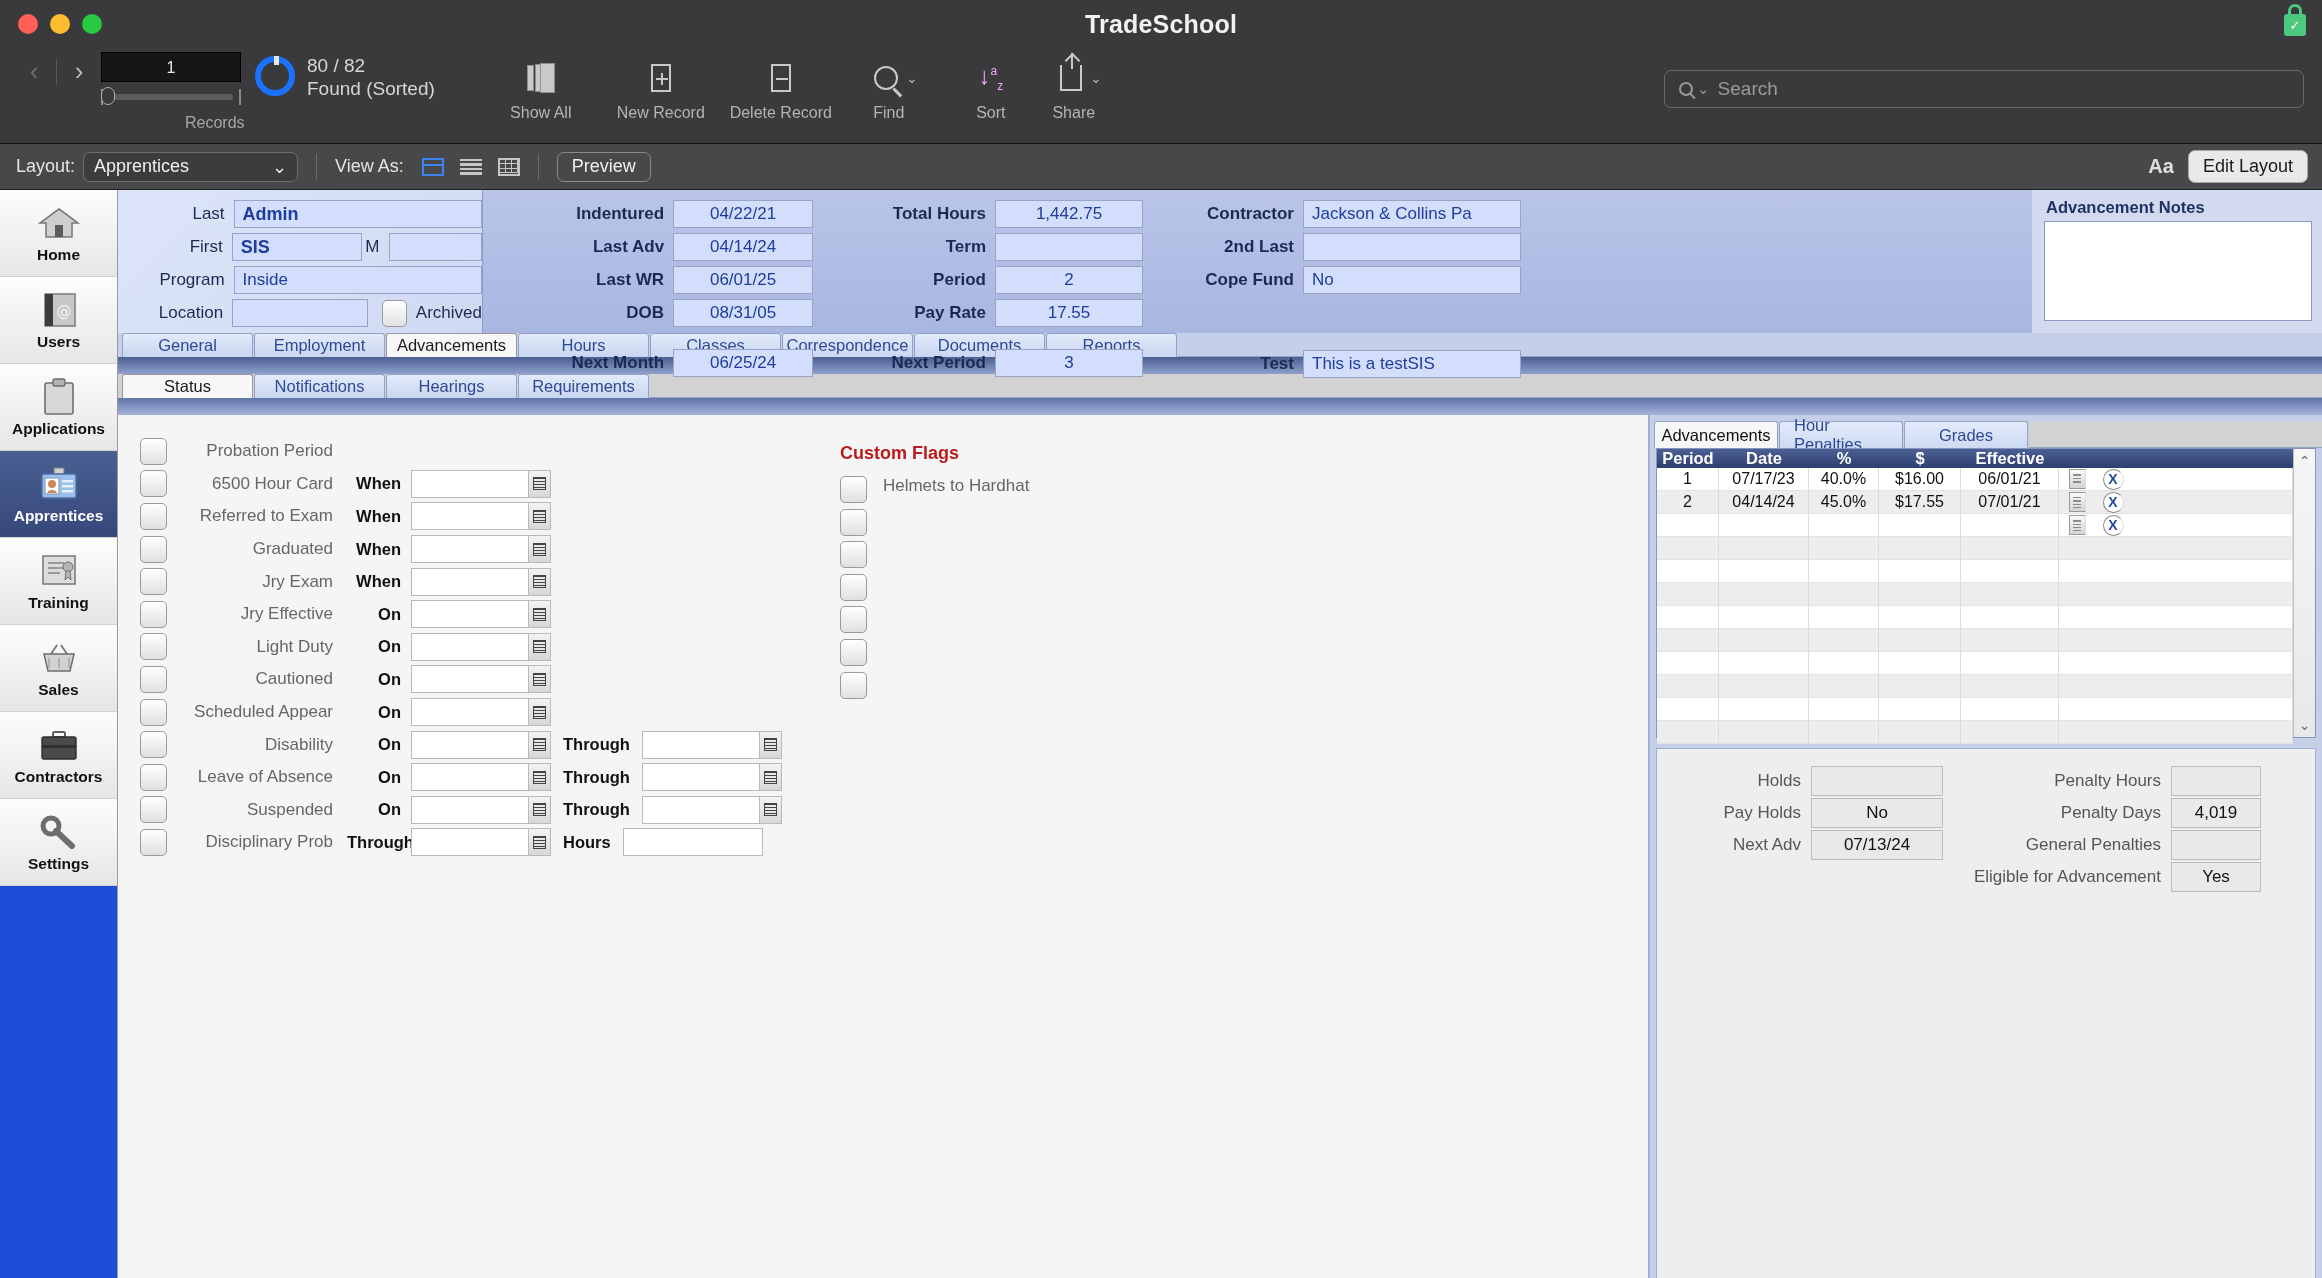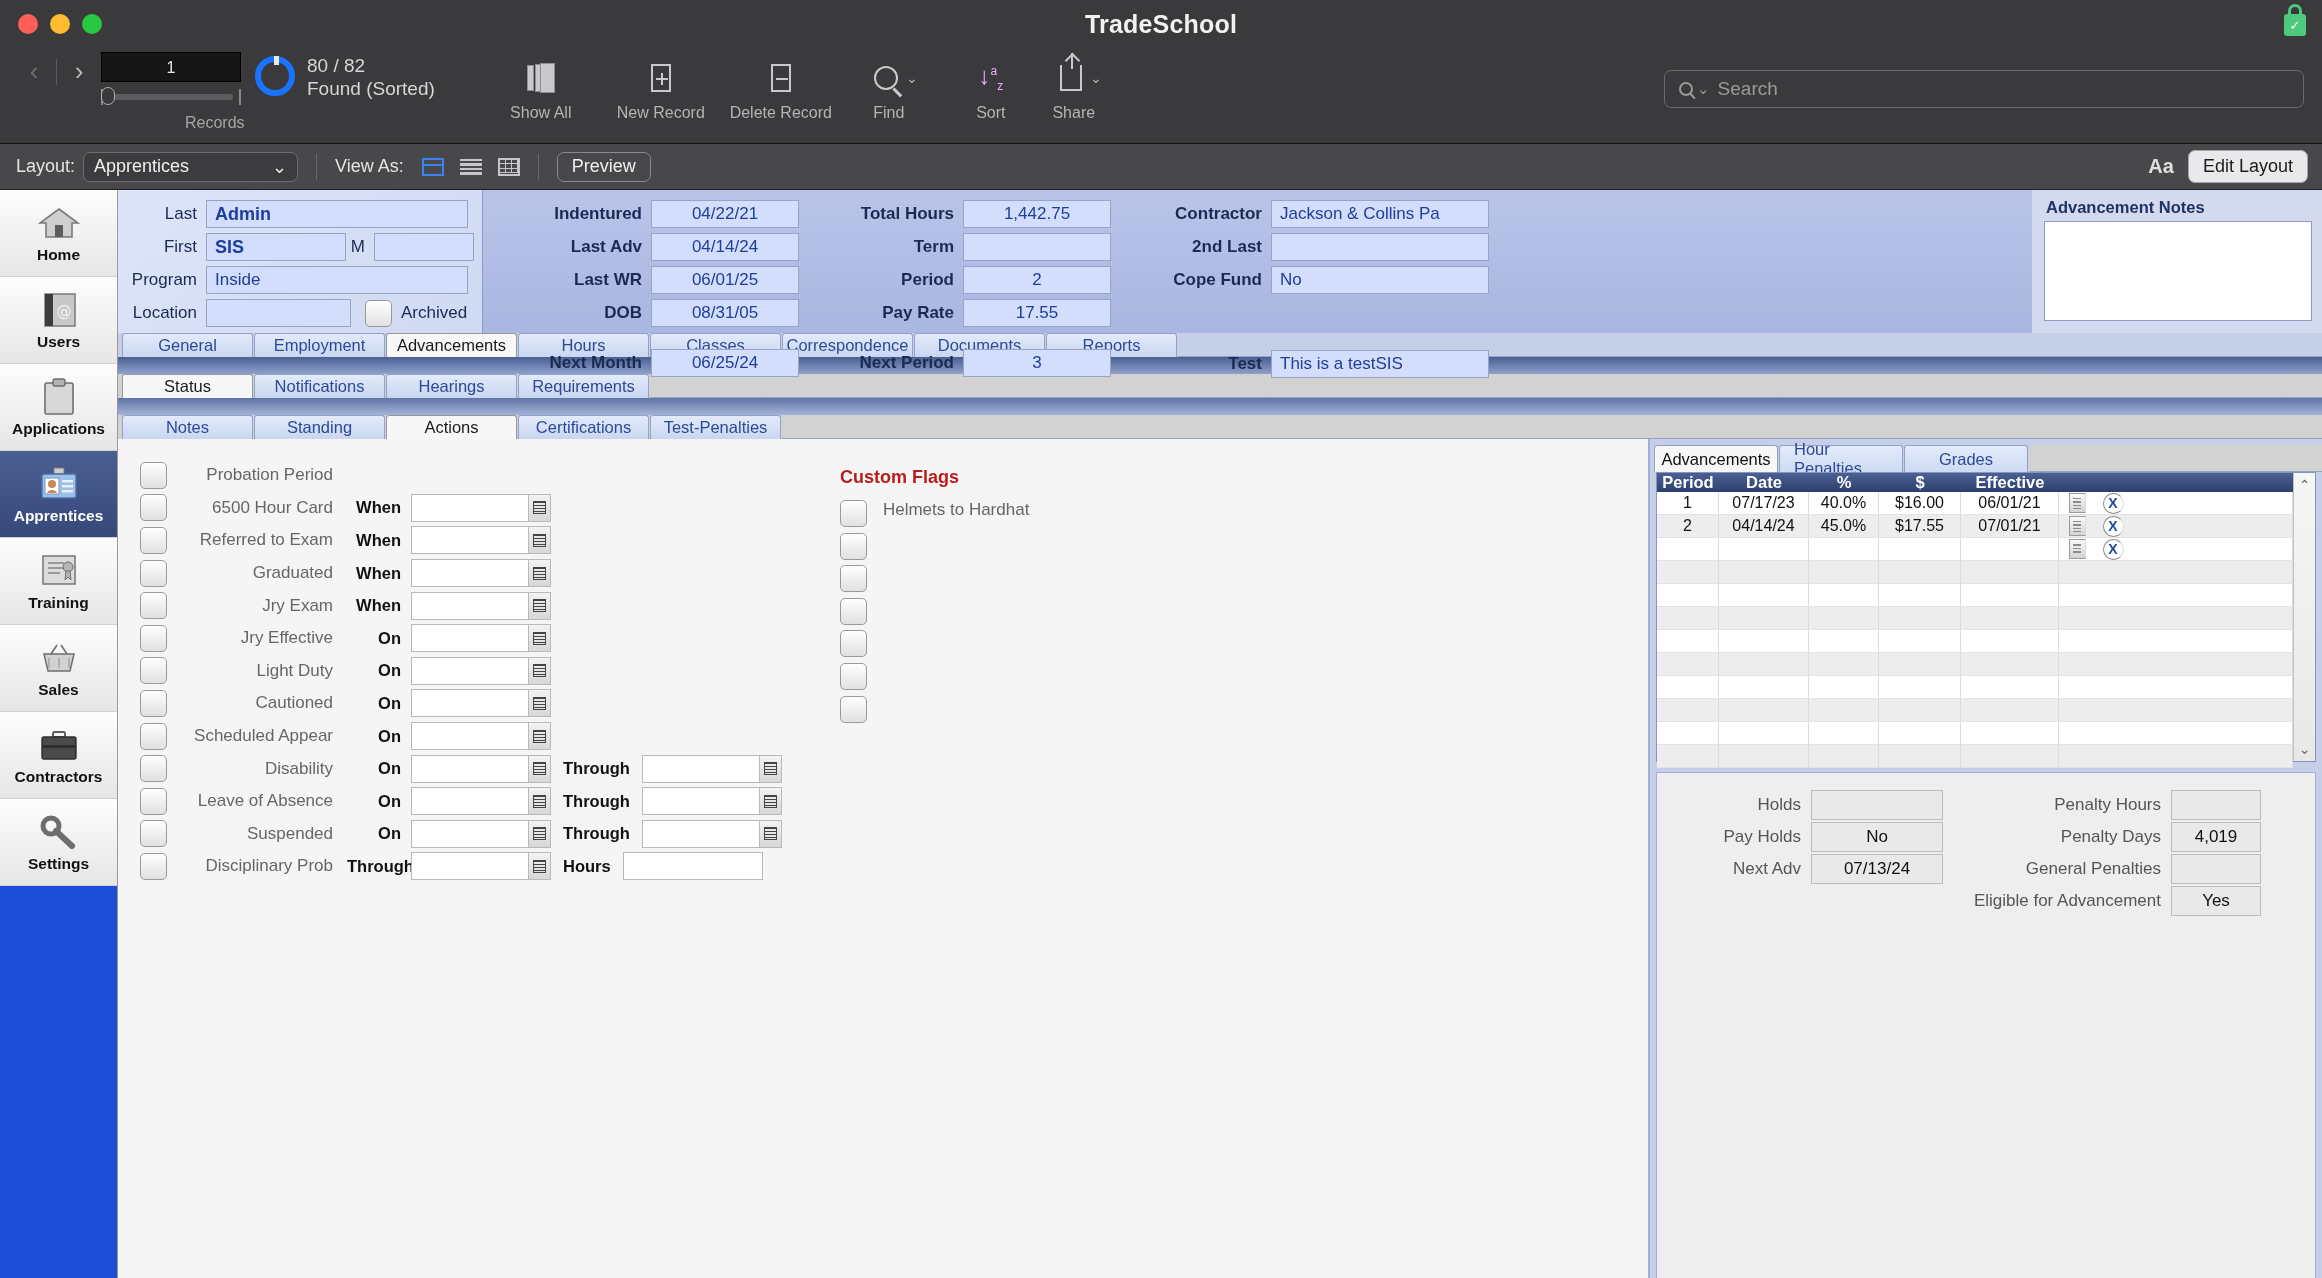--- a/index.html
+++ b/index.html
@@ -125,21 +125,21 @@
   .sb-item .lbl{ font-size:15.5px; font-weight:bold; color:#111; }
   .sb-item.active .lbl{ color:#fff; }
   .sb-ico{ width:44px;height:40px; display:flex;align-items:center;justify-content:center;}
   
   .content{ flex:1; display:flex; flex-direction:column; background:#c6cfe8; overflow:hidden;}
   .header-panel{ display:flex; height:143px; }
   .hp{ position:relative; }
   .hp-left{ width:364px; background:linear-gradient(135deg,#dce5f8,#cfd9f2); padding:10px 0 0 0;}
   .hp-mid{ flex:1; background:linear-gradient(#b9c4e8,#a9b6e0); border-left:1px solid #8d9ac5;}
   .hp-right{ width:290px; background:#d3d9ef; padding:6px 10px 0 12px;}
-  .frow{ display:flex; align-items:center; margin-bottom:5px; }
+  .frow{ display:flex; align-items:center; margin-bottom:5px;padding-left:32px; }
   .flabel{ font-size:17px; color:#1c2a52; text-align:right; padding-right:9px;}
   .flabel.b{ font-weight:bold;}
   .finput{
     background:#d2defb; border:1px solid #97a4c4; height:28px;
     font-size:17px; color:#1f3d9c; display:flex; align-items:center; padding:0 8px;
   }
   .finput.ctr{ justify-content:center;}
   .finput.bold{ font-weight:bold; font-size:18px;}
   .chkbig{
     width:27px;height:27px;border:1px solid #9a9a9a;border-radius:5px;
@@ -551,28 +551,20 @@
 
     <div class="tabrow" style="background:#d2d2d2">
       <div class="tab active" style="width:131px">Status</div>
       <div class="tab" style="width:131px">Notifications</div>
       <div class="tab" style="width:131px">Hearings</div>
       <div class="tab" style="width:131px">Requirements</div>
       <div class="tabstrip-fill" style="background:#d2d2d2"></div>
     </div>
     <div class="bluebar2"></div>
 
-    <div class="tabrow" style="background:#d2d2d2">
-      <div class="tab" style="width:131px">Notes</div>
-      <div class="tab" style="width:131px">Standing</div>
-      <div class="tab active" style="width:131px">Actions</div>
-      <div class="tab" style="width:131px">Certifications</div>
-      <div class="tab" style="width:131px">Test-Penalties</div>
-      <div class="tabstrip-fill" style="background:#d2d2d2"></div>
-    </div>
 
     <div class="main-split">
 
       <div class="left-pane">
         <div style="display:flex">
           <div id="actions-list">
               <div class="arow">
                 <div class="chk"></div>
                 <div class="alabel">Probation Period</div>
                 <div class="awhen"></div>

